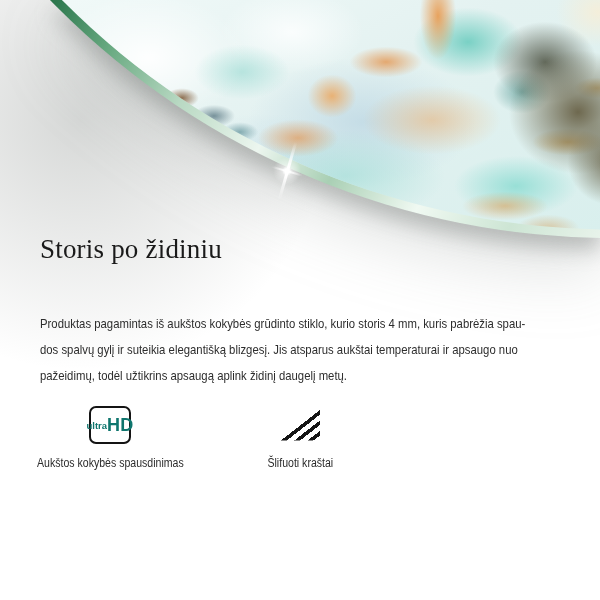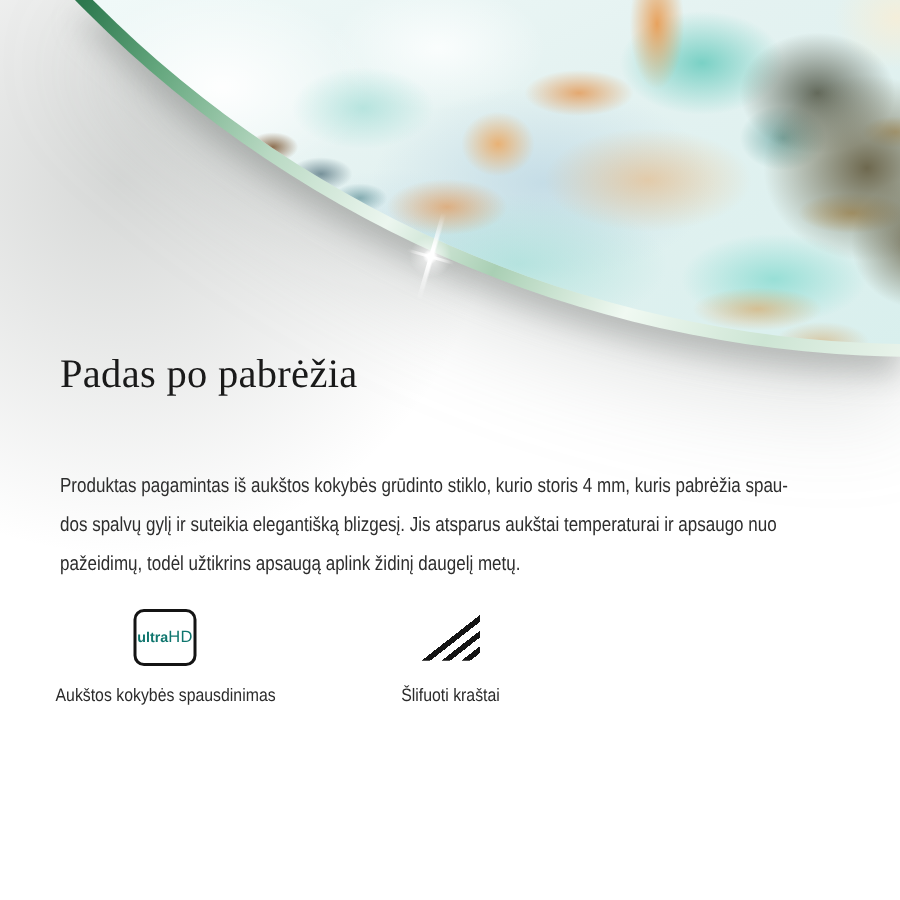--- a/index.html
+++ b/index.html
@@ -66,21 +66,21 @@
   .features{position:absolute;left:15px;top:402px;width:570px;display:grid;
     grid-template-columns:repeat(3,190px);row-gap:16px;z-index:5;}
   .cell{display:flex;flex-direction:column;align-items:center;}
   .icon-box{height:46px;display:flex;align-items:center;justify-content:center;color:#141414;}
   .label{margin-top:8px;font-size:12px;line-height:14px;color:#2b2b2b;white-space:nowrap;
     transform:scaleX(.88);transform-origin:50% 50%;}
   svg.ic{display:block;}
   .uhd{width:38px;height:34px;border:2.6px solid #141414;border-radius:7px;display:flex;
     flex-direction:row;align-items:center;justify-content:center;color:#0f766e;background:#fff;}
   .uhd .t1{font-size:9.5px;line-height:9px;font-weight:700;}
-  .uhd .t2{font-size:11px;line-height:14px;font-weight:400;letter-spacing:.2px;}
+  .uhd .t2{font-size:18px;line-height:14px;font-weight:700;letter-spacing:.2px;}
   .stripes{width:40px;height:31px;
     background:repeating-linear-gradient(142deg, #141414 0 3.6px, transparent 3.6px 8.2px);
     clip-path:polygon(0 100%, 100% 0, 100% 100%);}
 </style>
 </head>
 <body>
 
 <section class="hero">
   <div class="backdrop-shadow"></div>
   <div class="disc">
@@ -89,21 +89,21 @@
   </div>
   <div class="sparkle">
     <div class="halo"></div>
       <div class="b1"></div>
       <div class="b2"></div>
       <div class="core"></div>
   </div>
 </section>
 
 <h1 class="heading">
-  <div>Padas po pabrėžia</div>
+  <div>Storis po židiniu</div>
 </h1>
 
 <p class="desc">Produktas pagamintas iš aukštos kokybės grūdinto stiklo, kurio storis 4 mm, kuris pabrėžia spau-
 dos spalvų gylį ir suteikia elegantišką blizgesį. Jis atsparus aukštai temperaturai ir apsaugo nuo
 pažeidimų, todėl užtikrins apsaugą aplink židinį daugelį metų.</p>
 
 <div class="features">
 
 
   <div class="cell">

